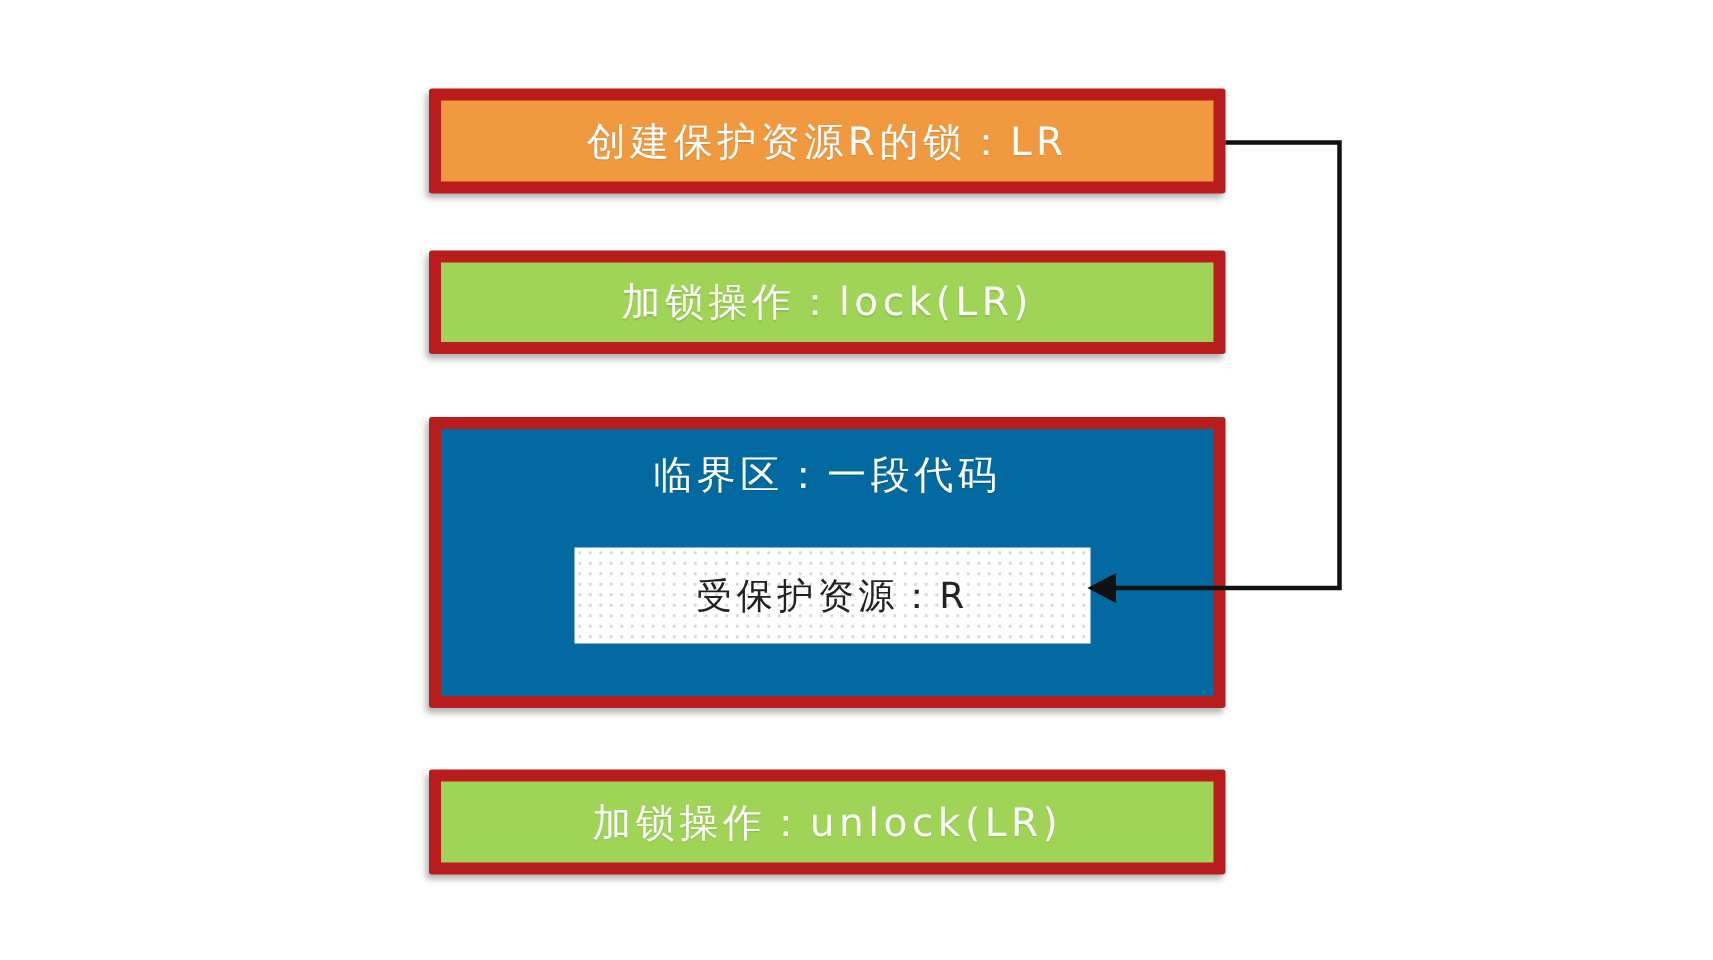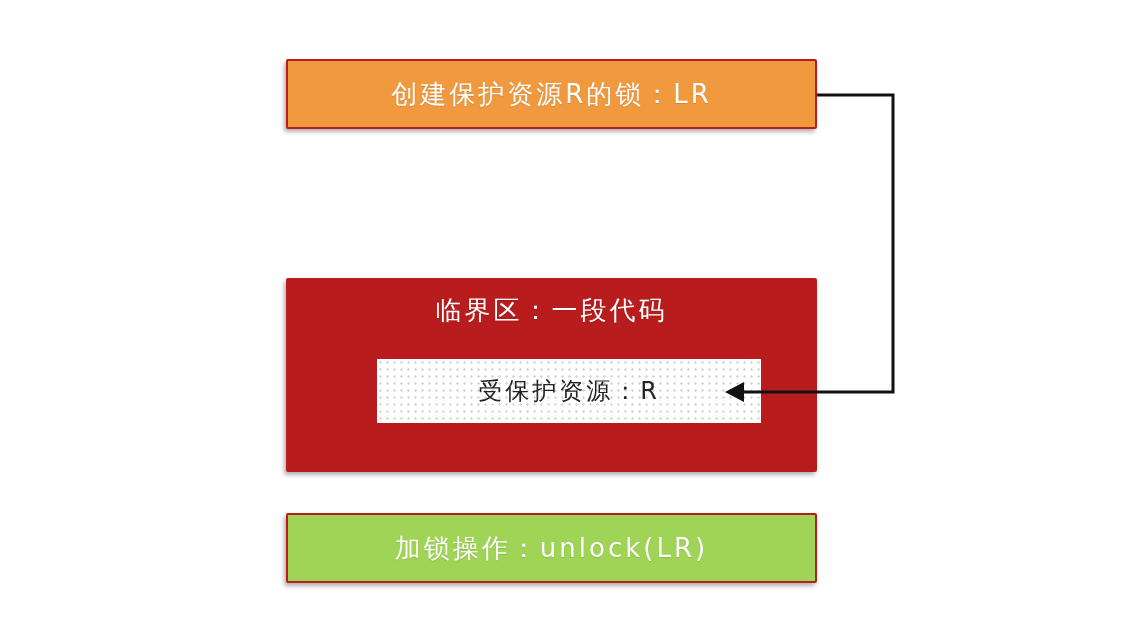--- a/index.html
+++ b/index.html
@@ -8,43 +8,43 @@
     width:1142px;height:640px;
     background:#ffffff;
     overflow:hidden;
     font-family:"DejaVu Sans","Liberation Sans",sans-serif;
   }
   .box{
     position:absolute;
     left:286px;
     width:531px;
     box-sizing:border-box;
-    border:2px solid #b91c1c;
+    border:8px solid #b91c1c;
     border-radius:2px;
     box-shadow:-2px 3px 4px rgba(0,0,0,0.30);
     display:flex;
     align-items:center;
     justify-content:center;
   }
   .box-label{
     color:#ffffff;
     font-size:26px;
     letter-spacing:3px;
     white-space:nowrap;
     text-shadow:0 1px 1px rgba(0,0,0,0.12);
   }
   .box-orange{top:59px;height:70px;background:#F0993F;}
   .box-green1{top:167px;height:69px;background:#9FD456;}
-  .box-blue{top:278px;height:194px;background:#b91c1c;align-items:flex-start;}
+  .box-blue{top:278px;height:194px;background:#0369a1;align-items:flex-start;}
   .box-green2{top:513px;height:70px;background:#9FD456;}
   .cs-title{margin-top:13px;}
   .resource{
     position:absolute;
     left:89px;top:79px;
-    width:384px;height:64px;
+    width:344px;height:64px;
     background-color:#ffffff;
     background-image:radial-gradient(#d7d7d7 1px, transparent 1.2px);
     background-size:7px 7px;
     display:flex;align-items:center;justify-content:center;
   }
   .resource-label{
     color:#222222;
     font-size:24px;
     letter-spacing:3px;
     white-space:nowrap;
@@ -65,20 +65,23 @@
 </style>
 </head>
 <body>
 
 <div class="stage">
 
   <div class="box box-orange">
     <span class="box-label">创建保护资源R的锁：LR</span>
   </div>
 
+  <div class="box box-green1">
+    <span class="box-label">加锁操作：lock(LR)</span>
+  </div>
 
   <div class="box box-blue">
     <span class="box-label cs-title">临界区：一段代码</span>
     <div class="resource">
       <span class="resource-label">受保护资源：R</span>
     </div>
   </div>
 
   <div class="box box-green2">
     <span class="box-label">加锁操作：unlock(LR)</span>

